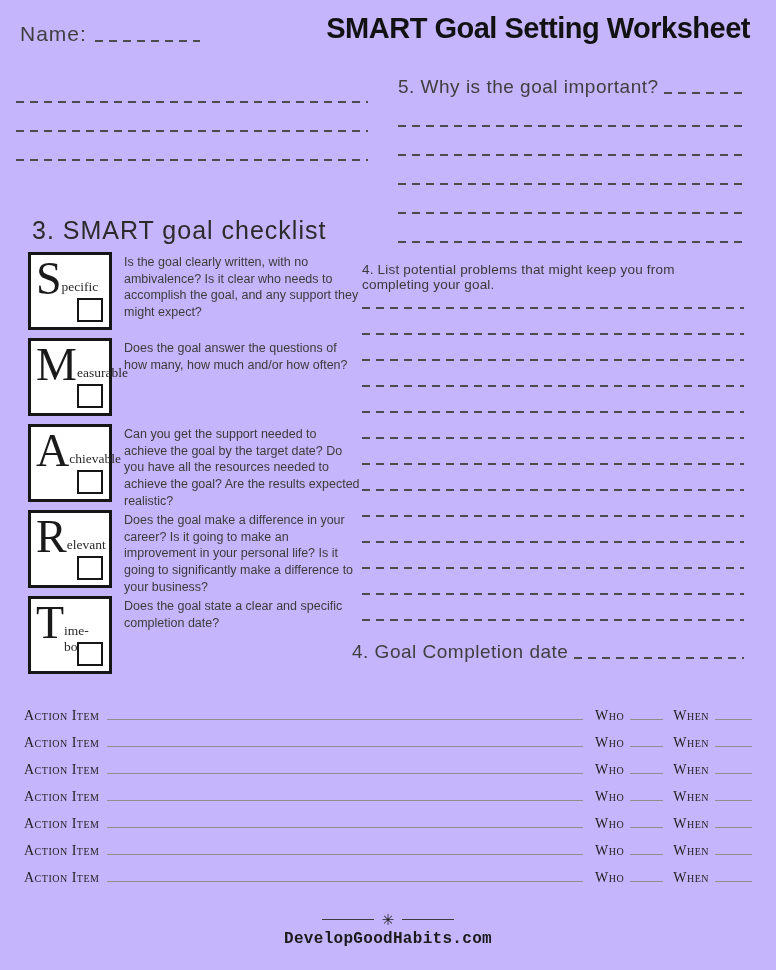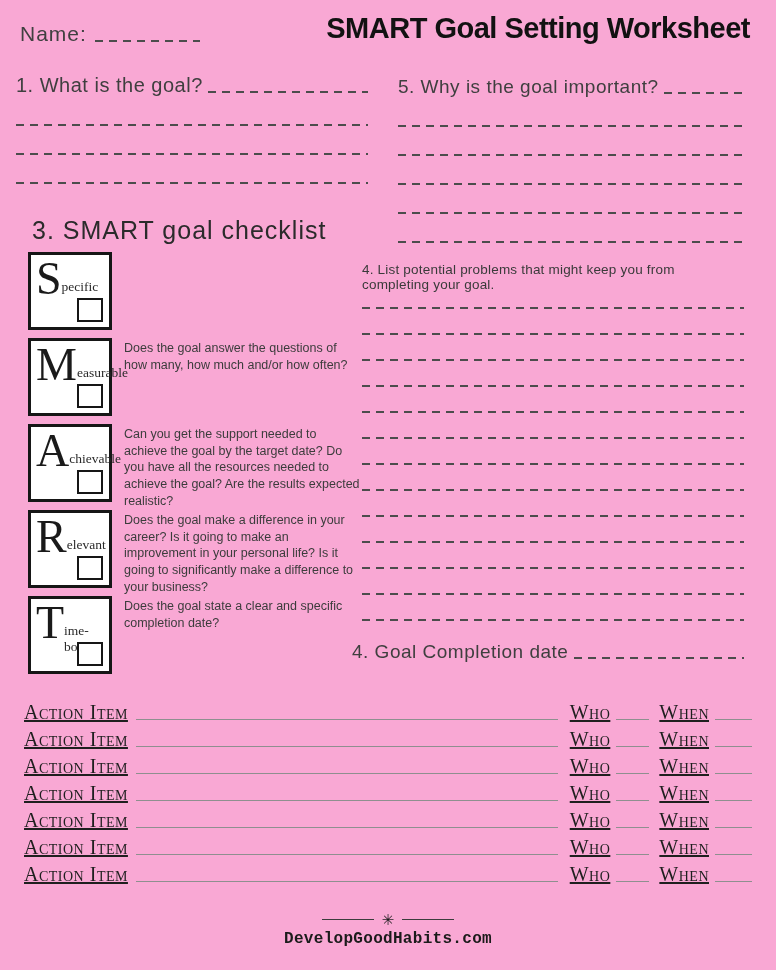--- a/index.html
+++ b/index.html
@@ -1,19 +1,19 @@
 <!DOCTYPE html>
 <html><head>
 <meta charset="utf-8">
 <style>
   * { margin:0; padding:0; box-sizing:border-box; }
   html,body { background:#ffffff; }
   body { font-family:"Liberation Sans", sans-serif; }
   .page {
-    position:relative; width:776px; height:970px; background:#f9a8d4;
+    position:relative; width:776px; height:970px; background:#c4b5fd;
     color:#3d3d3d; overflow:hidden; margin:0 auto;
   }
 
   
   .dline {
     height:2px;
     background-image:repeating-linear-gradient(90deg,#4c4c4c 0 8px,transparent 8px 14px);
   }
 
   
@@ -73,21 +73,21 @@
   
   .q5 { position:absolute; left:352px; top:641px; width:392px; display:flex; align-items:flex-end; }
   .q5 .q-label { font-size:19px; }
   .q5 .flex-line { flex:1; margin:0 0 4px 6px; }
 
   
   .actions { position:absolute; left:24px; top:697px; width:728px; }
   .action-row { display:flex; align-items:flex-end; height:27px; }
   .a-label {
     font-family:"Liberation Serif", serif; font-variant:small-caps;
-    font-size:20px; letter-spacing:0.5px; color:#1f1f1f; white-space:nowrap;text-decoration:underline;
+    font-size:14px; letter-spacing:0.5px; color:#1f1f1f; white-space:nowrap;
   }
   .a-line { border-bottom:1px solid #8f8f8f; }
   .a-line.long  { flex:1; margin:0 12px 4px 8px; }
   .a-line.who   { width:33px; margin:0 10px 4px 6px; }
   .a-line.when  { width:37px; margin:0 0 4px 6px; }
 
   
   .footer { position:absolute; left:0; top:912px; width:100%; text-align:center; }
   .ornament-row { display:flex; align-items:center; justify-content:center; }
   .orn-line { width:52px; height:1px; background:#3c3c3c; margin:0 8px; }
@@ -102,24 +102,20 @@
 
 <div class="page">
 
   <div class="name-row">
     <span class="name-label">Name:</span>
     <span class="dline name-line"></span>
   </div>
   <h1 class="title">SMART Goal Setting Worksheet</h1>
 
   <section class="q1">
-    <div class="q-label-row">
-      <span class="q-label">1. What is the goal?</span>
-      <span class="dline flex-line"></span>
-    </div>
     <div class="dline write-line"></div>
     <div class="dline write-line"></div>
     <div class="dline write-line"></div>
   </section>
 
   <section class="q2">
     <div class="q-label-row">
       <span class="q-label">5. Why is the goal important?</span>
       <span class="dline flex-line"></span>
     </div>
@@ -133,20 +129,21 @@
   <h2 class="q3-heading">3. SMART goal checklist</h2>
 
   <section class="checklist">
 
     <div class="check-item">
       <div class="letter-box">
         <span class="big-letter">S</span>
         <span class="word-rest">pecific</span>
         <span class="small-box"></span>
       </div>
+      <p class="check-desc">Is the goal clearly written, with no ambivalence? Is it clear who needs to accomplish the goal, and any support they might expect?</p>
     </div>
 
     <div class="check-item">
       <div class="letter-box">
         <span class="big-letter">M</span>
         <span class="word-rest">easurable</span>
         <span class="small-box"></span>
       </div>
       <p class="check-desc">Does the goal answer the questions of how many, how much and/or how often?</p>
     </div>

